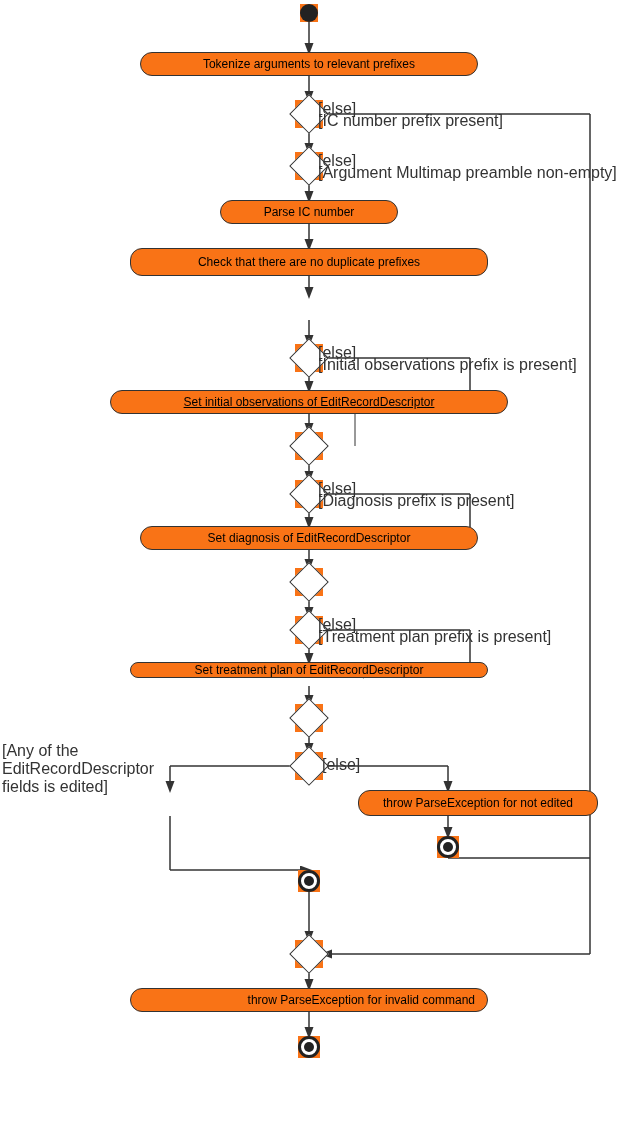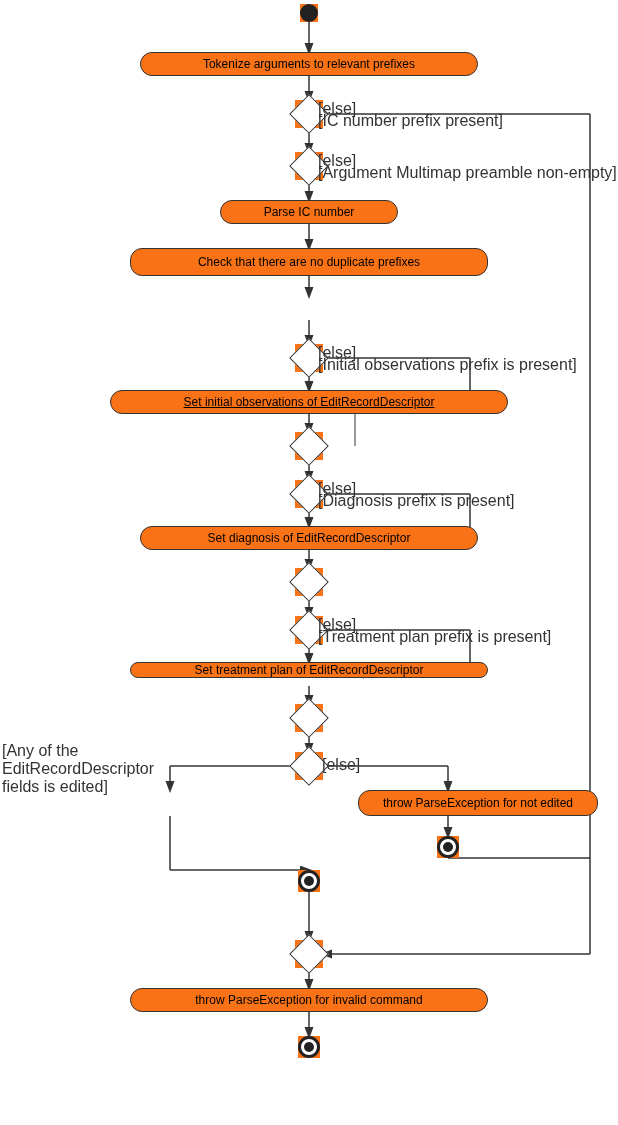--- a/index.html
+++ b/index.html
@@ -248,21 +248,21 @@
   <div class="node" style="left:298px; top:870px; width:22px; height:22px;">
     <div class="circle-double">
       <div class="circle-double-inner"></div>
     </div>
   </div>
 
   <div class="node" style="left:295px; top:940px; width:28px; height:28px;">
     <div class="diamond"></div>
   </div>
 
-  <div class="node rounded-rect" style="left:130px; top:988px; width:358px; height:24px;">
+  <div class="node rounded-rect" style="left:130px; top:988px; width:358px; height:24px;justify-content:flex-end;">
     <span>throw ParseException for invalid command</span>
   </div>
 
   <div class="node" style="left:298px; top:1036px; width:22px; height:22px;">
     <div class="circle-double">
       <div class="circle-double-inner"></div>
     </div>
   </div>
 
 </div>

